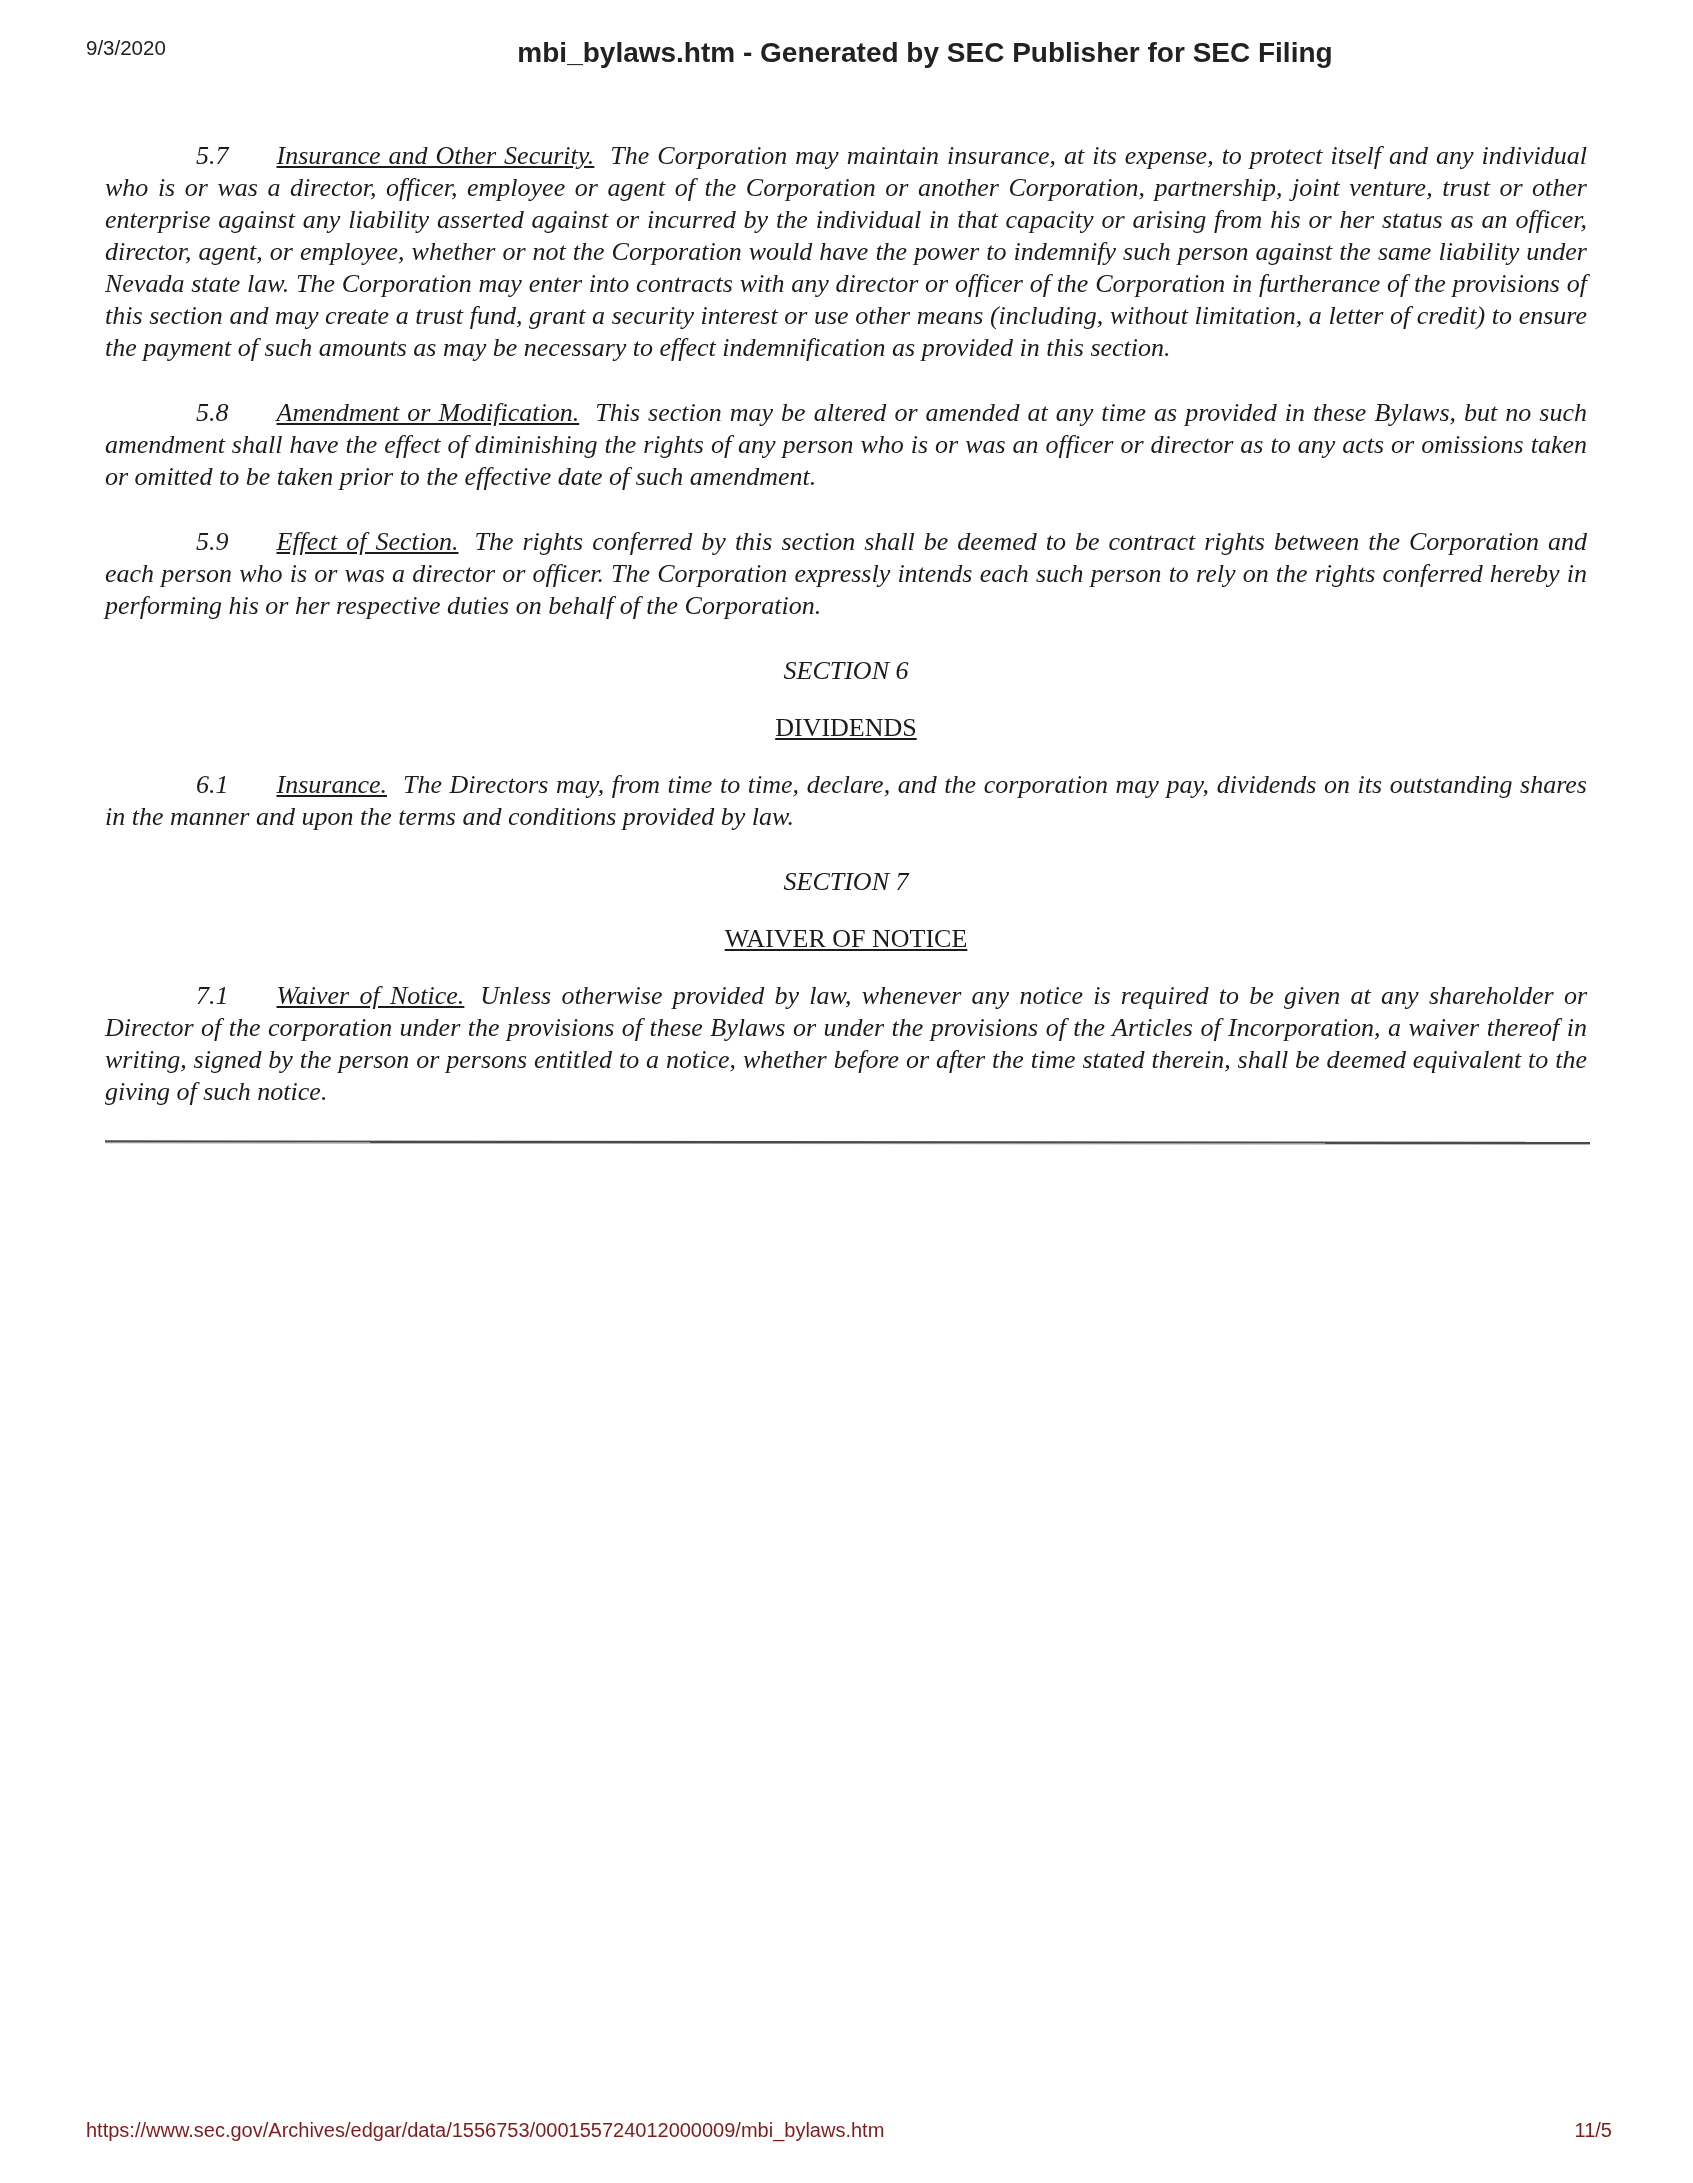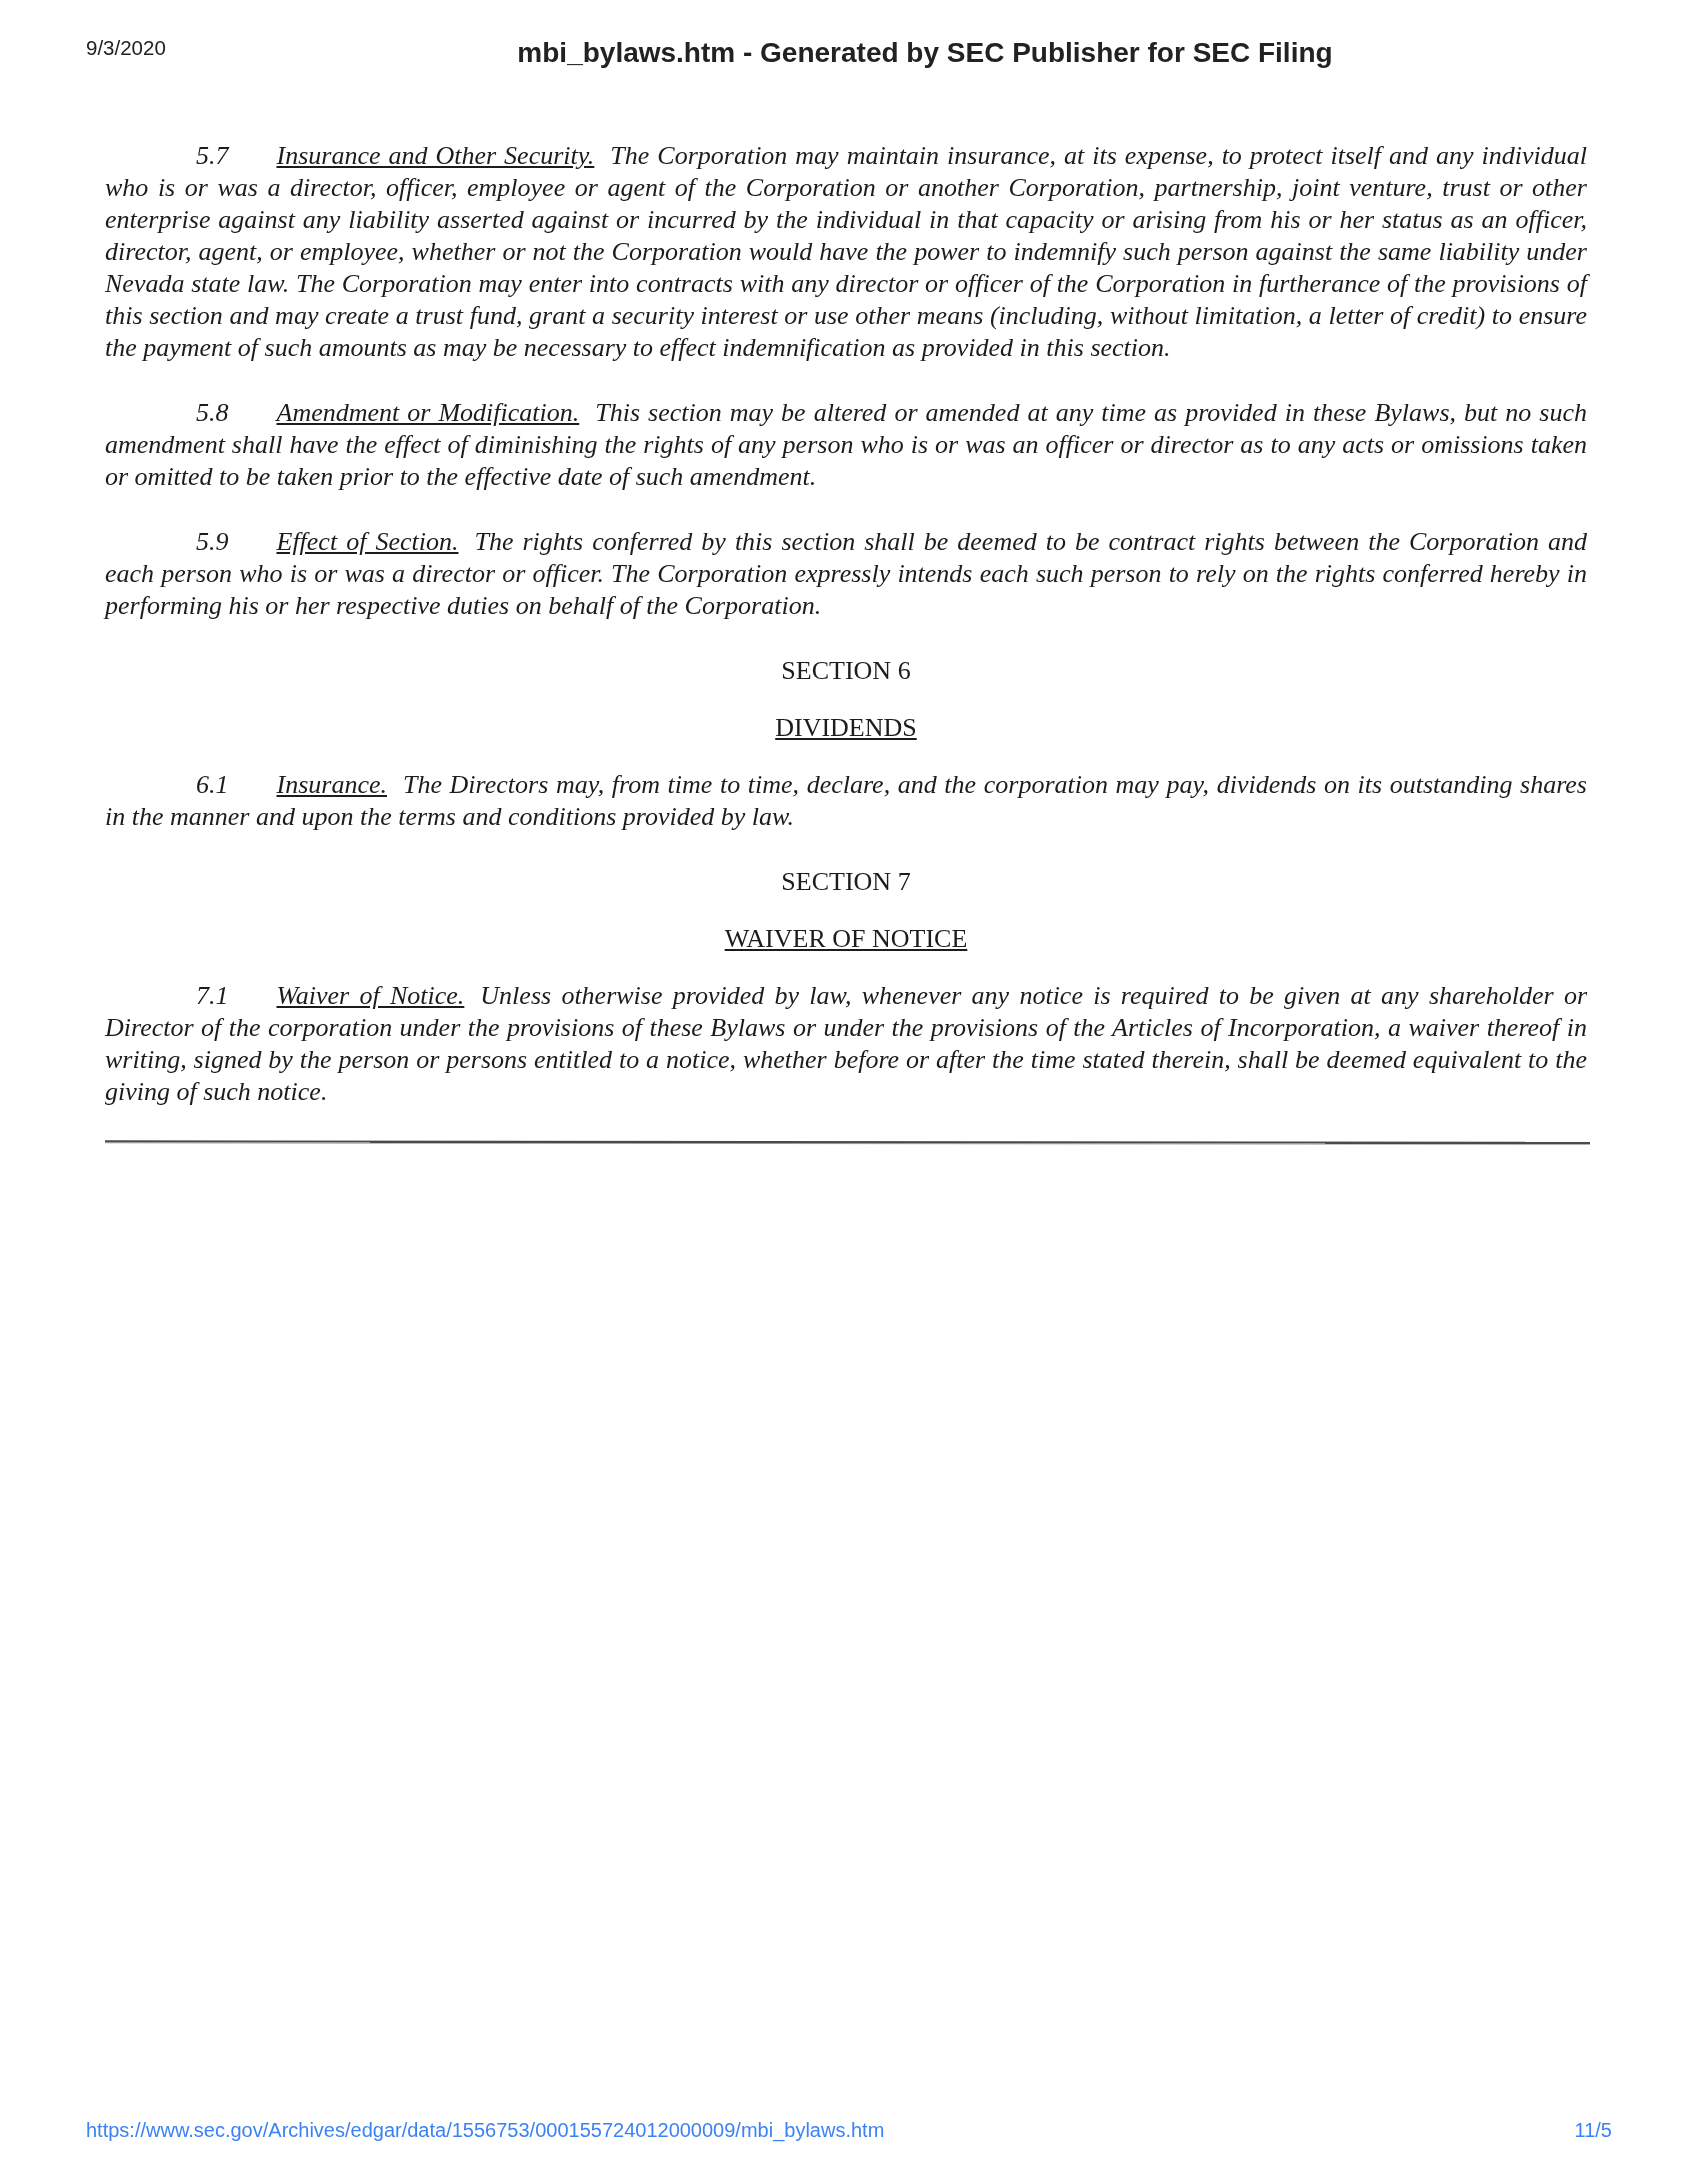--- a/index.html
+++ b/index.html
@@ -65,20 +65,21 @@
     margin-right: 16px;
   }
   .center-line {
     font-size: 26px;
     line-height: 32px;
     text-align: center;
     margin: 0 0 25px 0;
   }
   .center-line.gap-top {
     margin-top: 2px;
+    font-style: italic;
   }
   .underline {
     text-decoration: underline;
   }
   .bylaws {
     font-size: 22px;
     font-weight: bold;
     margin: 46px 0 12px 0;
     letter-spacing: 0.3px;
   }
@@ -89,21 +90,21 @@
     transform: rotate(0.06deg);
   }
   
   .footer {
     position: absolute;
     left: 86px;
     right: 81px;
     bottom: 41px;
     font-family: "Liberation Sans", sans-serif;
     font-size: 20px;
-    color: #3b82f6;
+    color: #7f1d1d;
     display: flex;
     justify-content: space-between;
     align-items: center;
   }
 </style>
 </head>
 <body>
 
 <div class="page">
 

